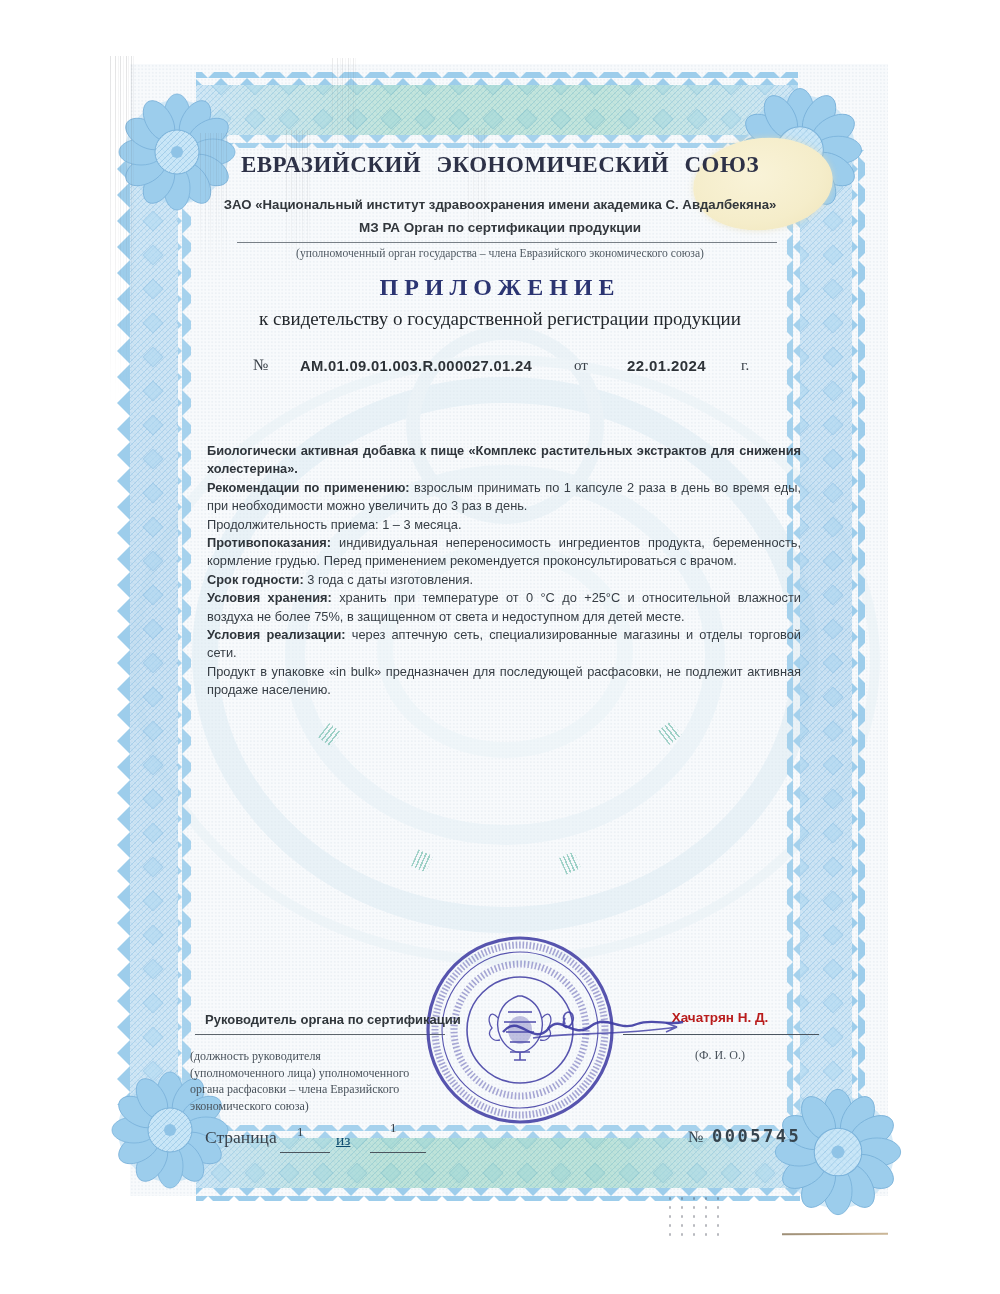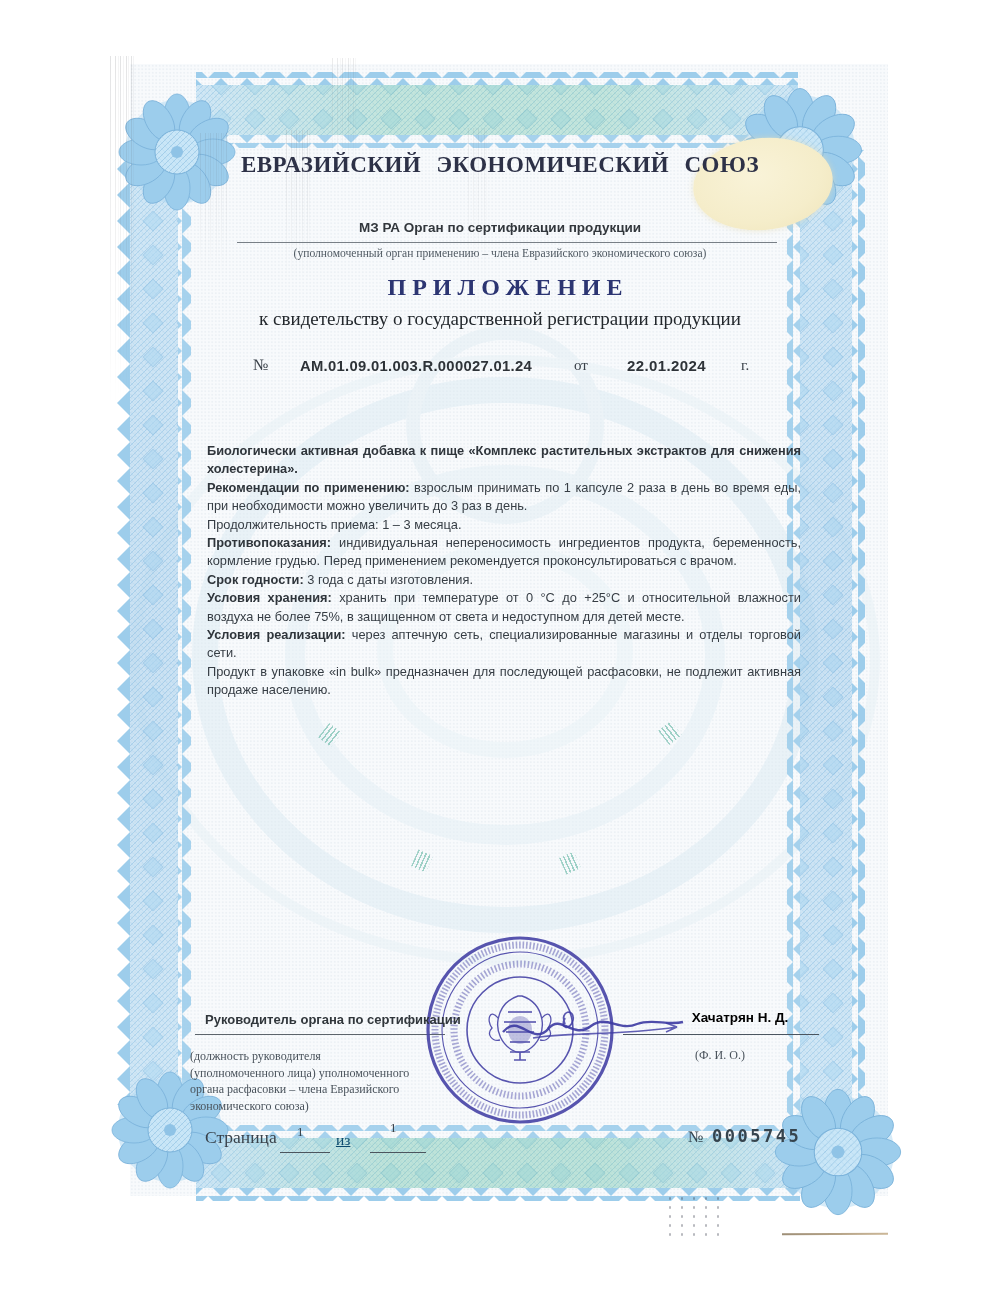--- a/index.html
+++ b/index.html
@@ -41,39 +41,39 @@
 
   
   .txt{z-index:3;}
   .center{text-align:center;}
   .union-title{left:150px;top:152px;width:700px;font:bold 23px "Liberation Serif",serif;
     color:#2d3147;letter-spacing:.5px;word-spacing:9px;}
   .org1{left:150px;top:197px;width:700px;font:bold 13.2px "Liberation Sans",sans-serif;color:#32373c;}
   .org2{left:150px;top:220px;width:700px;font:bold 13.5px "Liberation Sans",sans-serif;color:#32373c;}
   .org-rule{left:237px;top:242px;width:540px;height:1.3px;background:#787f86;z-index:3;}
   .org-note{left:150px;top:247px;width:700px;font:11.6px "Liberation Serif",serif;color:#4f5962;}
-  .doc-title{left:158px;top:274px;width:700px;font:bold 24px "Liberation Serif",serif;
+  .doc-title{left:150px;top:274px;width:700px;font:bold 24px "Liberation Serif",serif;
     color:#2c3572;letter-spacing:6px;}
   .doc-subtitle{left:150px;top:308px;width:700px;font:19px "Liberation Serif",serif;color:#23282d;}
   .no-sign{left:253px;top:356px;font:16px "Liberation Serif",serif;color:#3a4149;}
   .reg-number{left:300px;top:358px;font:bold 14.8px "Liberation Sans",sans-serif;color:#2e3338;letter-spacing:.3px;}
   .from-label{left:574px;top:357px;font:15px "Liberation Serif",serif;color:#3a4149;}
   .reg-date{left:627px;top:357px;font:bold 15px "Liberation Sans",sans-serif;color:#2e3338;letter-spacing:.4px;}
   .year-suffix{left:741px;top:357px;font:15px "Liberation Serif",serif;color:#3a4149;}
 
   .body-block{left:207px;top:442px;width:594px;z-index:3;
     font:12.8px "Liberation Sans",sans-serif;line-height:18.4px;color:#363d44;text-align:justify;}
   .body-block p{margin:0;}
   .body-block strong{font-weight:bold;color:#2f353b;}
 
   .sig-left-title{left:205px;top:1012px;font:bold 13px "Liberation Sans",sans-serif;color:#30363b;z-index:6;}
   .sig-left-line{left:195px;top:1034px;width:250px;height:1.2px;background:#5c646b;z-index:3;}
   .sig-left-note{left:190px;top:1048px;width:262px;font:12px "Liberation Serif",serif;
     line-height:16.5px;color:#49525b;z-index:3;}
-  .sig-right-name{left:640px;top:1010px;width:200px;font:bold 13.5px "Liberation Sans",sans-serif;color:#000000;}
+  .sig-right-name{left:620px;top:1010px;width:200px;font:bold 13.5px "Liberation Sans",sans-serif;color:#b91c1c;}
   .sig-right-line{left:623px;top:1034px;width:196px;height:1.2px;background:#4a5560;z-index:3;}
   .sig-right-note{left:620px;top:1048px;width:200px;font:12px "Liberation Serif",serif;color:#49525b;}
 
   .page-label{left:205px;top:1127px;font:17.5px "Liberation Serif",serif;color:#39424b;}
   .page-line-a{left:280px;top:1152px;width:50px;height:1.3px;background:#4c555e;z-index:3;}
   .page-cur{left:297px;top:1124px;font:13px "Liberation Serif",serif;color:#39424b;}
   .of-label{left:336px;top:1131px;font:15.5px "Liberation Serif",serif;color:#0c4a6e;text-decoration:underline;}
   .page-line-b{left:370px;top:1152px;width:56px;height:1.3px;background:#4c555e;z-index:3;}
   .page-tot{left:390px;top:1120px;font:13px "Liberation Serif",serif;color:#39424b;}
   .serial-sign{left:688px;top:1128px;font:16px "Liberation Serif",serif;color:#36444e;}
@@ -202,23 +202,24 @@
   <div class="abs streak st2 noselect"></div>
   <div class="abs streak st3 noselect"></div>
   <div class="abs streak st4 noselect"></div>
   <div class="abs streak st5 noselect"></div>
   <div class="abs specks noselect"></div>
   <div class="abs pencil-line noselect"></div>
 
   <div class="abs sticker"></div>
 
   <div class="abs txt union-title center">ЕВРАЗИЙСКИЙ  ЭКОНОМИЧЕСКИЙ  СОЮЗ</div>
+  <div class="abs txt org1 center">ЗАО «Национальный институт здравоохранения имени академика С. Авдалбекяна»</div>
   <div class="abs txt org2 center">МЗ РА Орган по сертификации продукции</div>
   <div class="abs org-rule"></div>
-  <div class="abs txt org-note center">(уполномоченный орган применению – члена Евразийского экономического союза)</div>
+  <div class="abs txt org-note center">(уполномоченный орган государства – члена Евразийского экономического союза)</div>
 
   <div class="abs txt doc-title center">ПРИЛОЖЕНИЕ</div>
   <div class="abs txt doc-subtitle center">к свидетельству о государственной регистрации продукции</div>
 
   <div class="abs txt no-sign">№</div>
   <div class="abs txt reg-number">AM.01.09.01.003.R.000027.01.24</div>
   <div class="abs txt from-label">от</div>
   <div class="abs txt reg-date">22.01.2024</div>
   <div class="abs txt year-suffix">г.</div>
 

